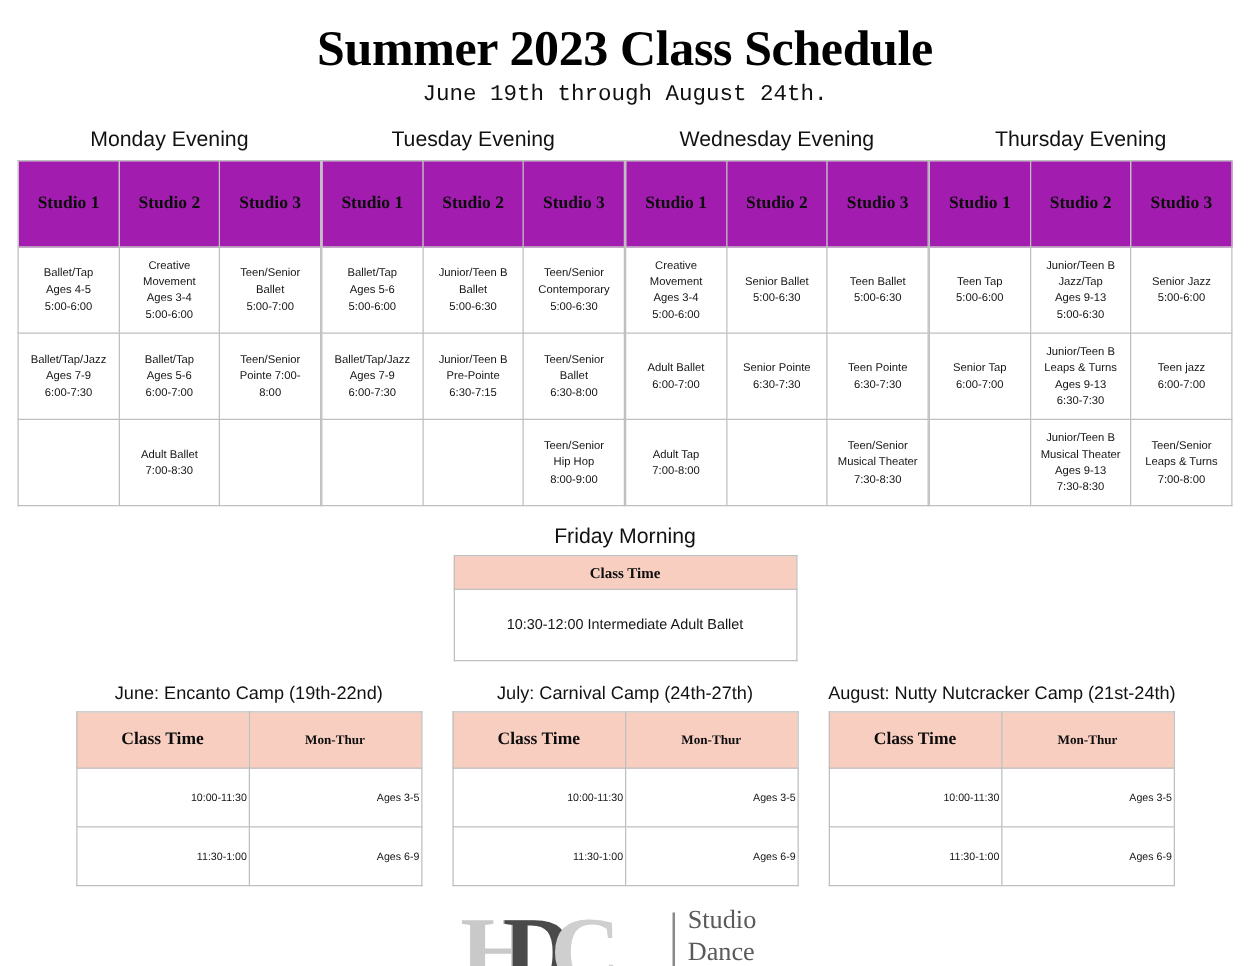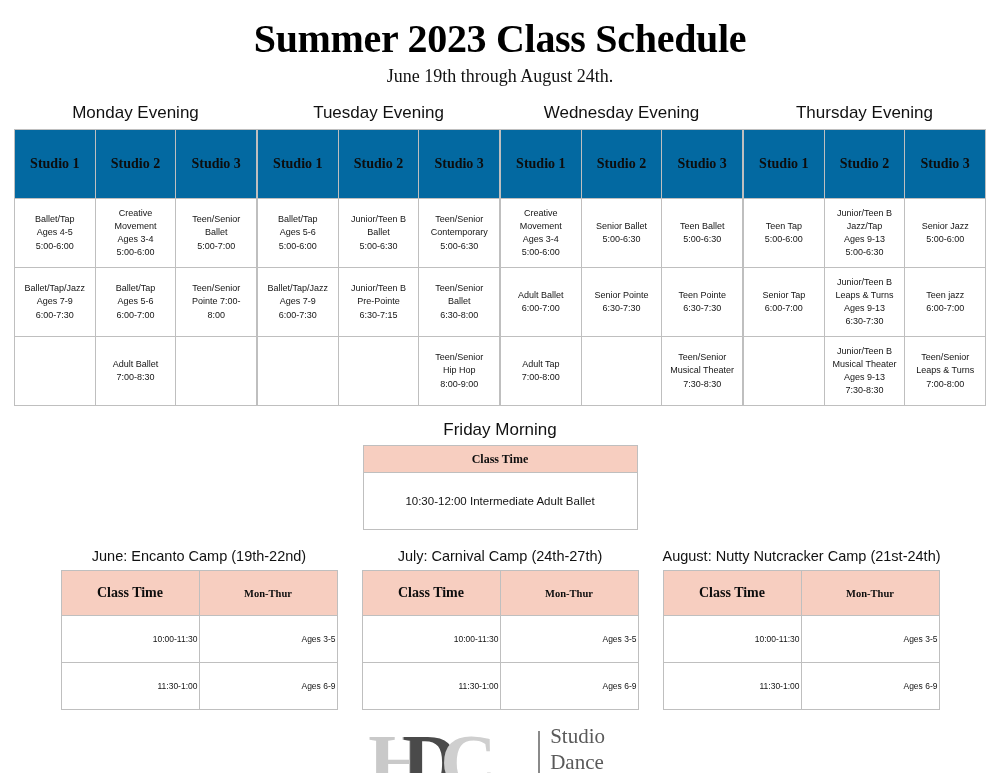--- a/index.html
+++ b/index.html
@@ -21,21 +21,21 @@
   .main-title {
     font-family: "Liberation Serif", serif;
     font-weight: bold;
     font-size: 40px;
     letter-spacing: -0.3px;
     line-height: 1.05;
     margin: 0;
     color: #000;
   }
   .sub-title {
-    font-family: Liberation Serif, serif;
+    font-family: Liberation Mono, monospace;
     font-size: 18px;
     margin: 6px 0 0 0;
     color: #111;
     font-weight: 400;
   }
 
   
   .day-row {
     display: flex;
     justify-content: space-between;
@@ -56,21 +56,21 @@
     border-collapse: collapse;
     width: 100%;
     table-layout: fixed;
   }
   table.sched th, table.sched td {
     border: 1px solid #bfbfbf;
     text-align: center;
     vertical-align: middle;
   }
   table.sched th {
-    background: #0369a1;
+    background: #a21caf;
     height: 66px;
     font-family: "Liberation Serif", serif;
     font-weight: bold;
     font-size: 14px;
     color: #0d0d0d;
   }
   table.sched td {
     height: 62px;
     font-size: 9px;
     line-height: 1.45;

